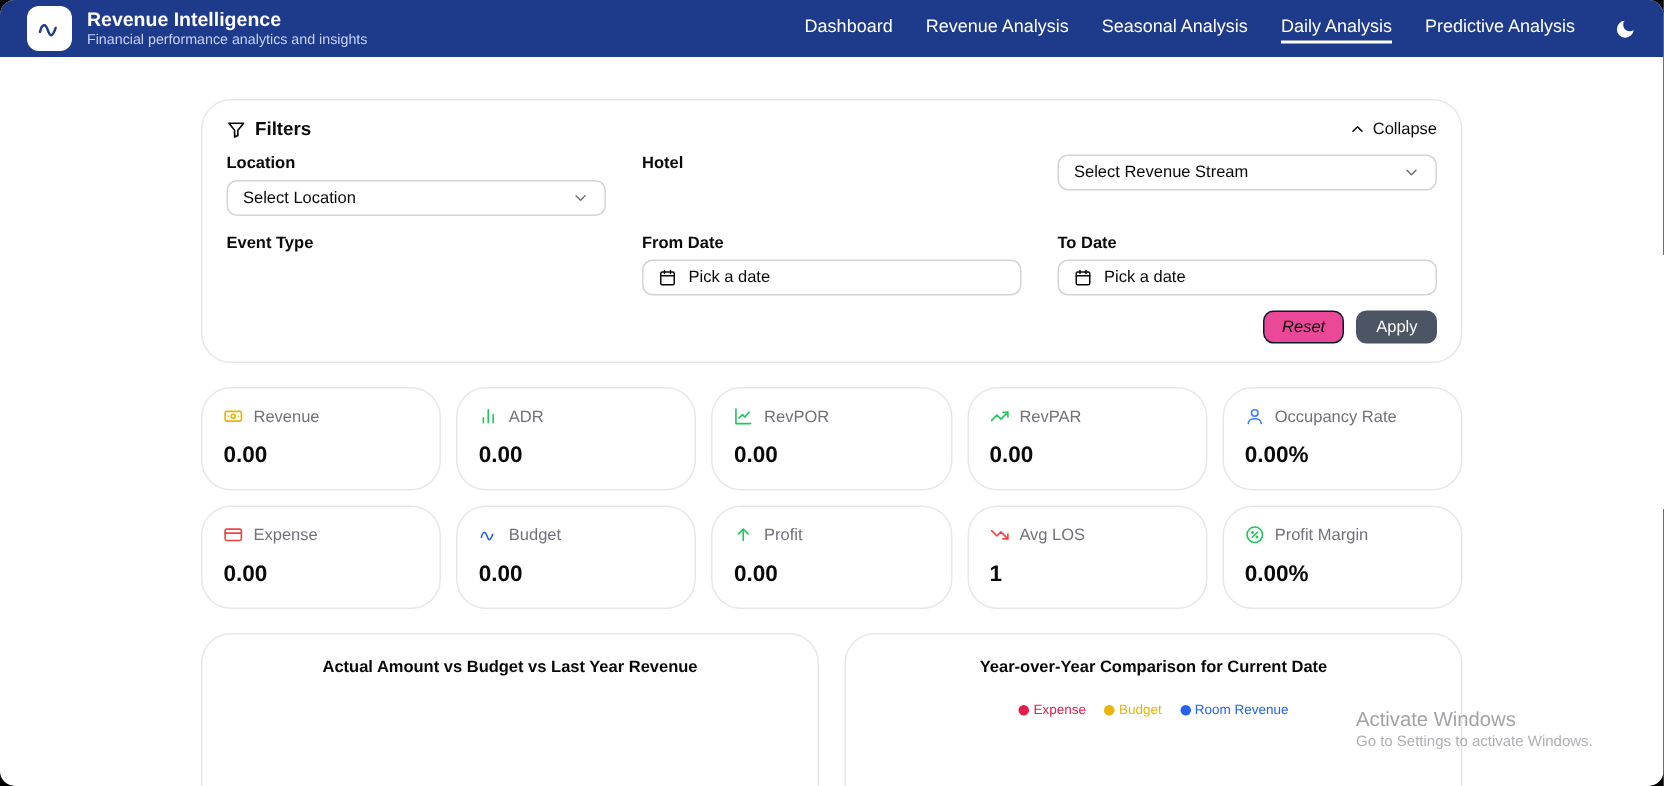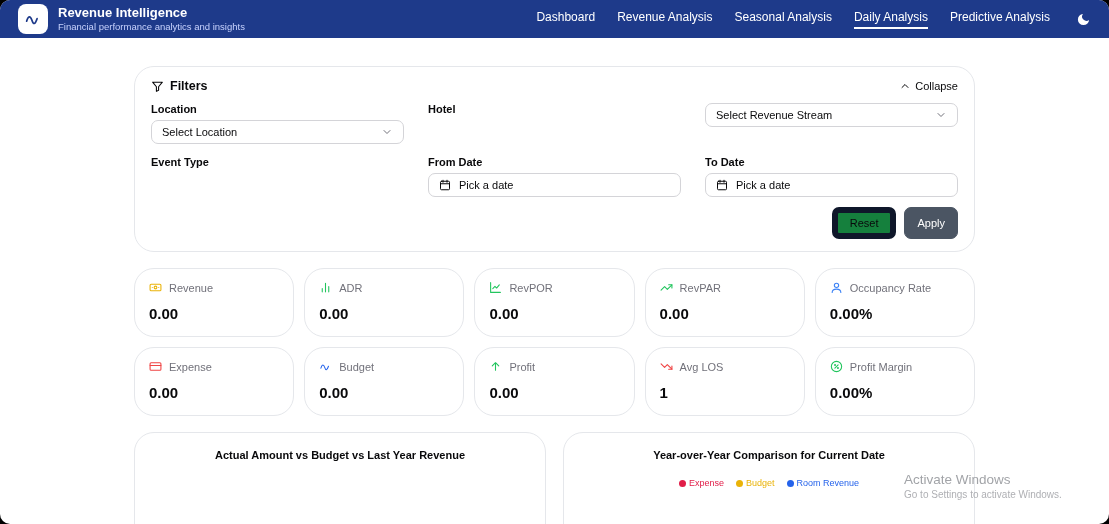--- a/index.html
+++ b/index.html
@@ -28,21 +28,21 @@
   .filters-title { display: flex; align-items: center; gap: 6px; font-size: 12.5px; font-weight: 600; color: #09090b; }
   .collapse-btn { display: flex; align-items: center; gap: 4px; font-size: 11px; font-weight: 500; color: #09090b; background: none; border: none; cursor: pointer; }
   .fields-grid { display: grid; grid-template-columns: repeat(3, 1fr); column-gap: 24px; row-gap: 12px; }
   .field-label { font-size: 11px; font-weight: 600; color: #09090b; margin-bottom: 5px; }
   .selectbox, .datebox { height: 24px; border: 1px solid #d4d4d8; border-radius: 7px; background: #fff; display: flex; align-items: center; padding: 0 10px; font-size: 11px; font-weight: 500; color: #09090b; cursor: pointer; }
   .selectbox { justify-content: space-between; }
   .datebox { gap: 8px; }
   .chev { color: #71717a; display: flex; }
   .filters-footer { display: flex; justify-content: flex-end; gap: 8px; margin-top: 10px; }
   .btn { font-family: inherit; font-size: 11px; font-weight: 500; border-radius: 7px; padding: 4px 12px; cursor: pointer; }
-  .btn-reset { background: #15803d; border: 6px solid #0f172a; color: #09090b; }
+  .btn-reset { background: #ec4899; border: 1px solid #0f172a; color: #09090b; font-style: italic; }
   .btn-apply { background: #4b5563; border: 1px solid #4b5563; color: #fff; }
 
   
   .stats-grid { display: grid; grid-template-columns: repeat(5, 1fr); gap: 10px; margin-top: 16px; }
   .stats-grid + .stats-grid { margin-top: 10px; }
   .stat-card { padding: 12px 14px 14px; }
   .stat-top { display: flex; align-items: center; gap: 7px; color: #71717a; font-size: 11px; }
   .stat-top .ic { display: flex; }
   .stat-value { margin-top: 11px; font-size: 15px; font-weight: 700; color: #09090b; }
 

